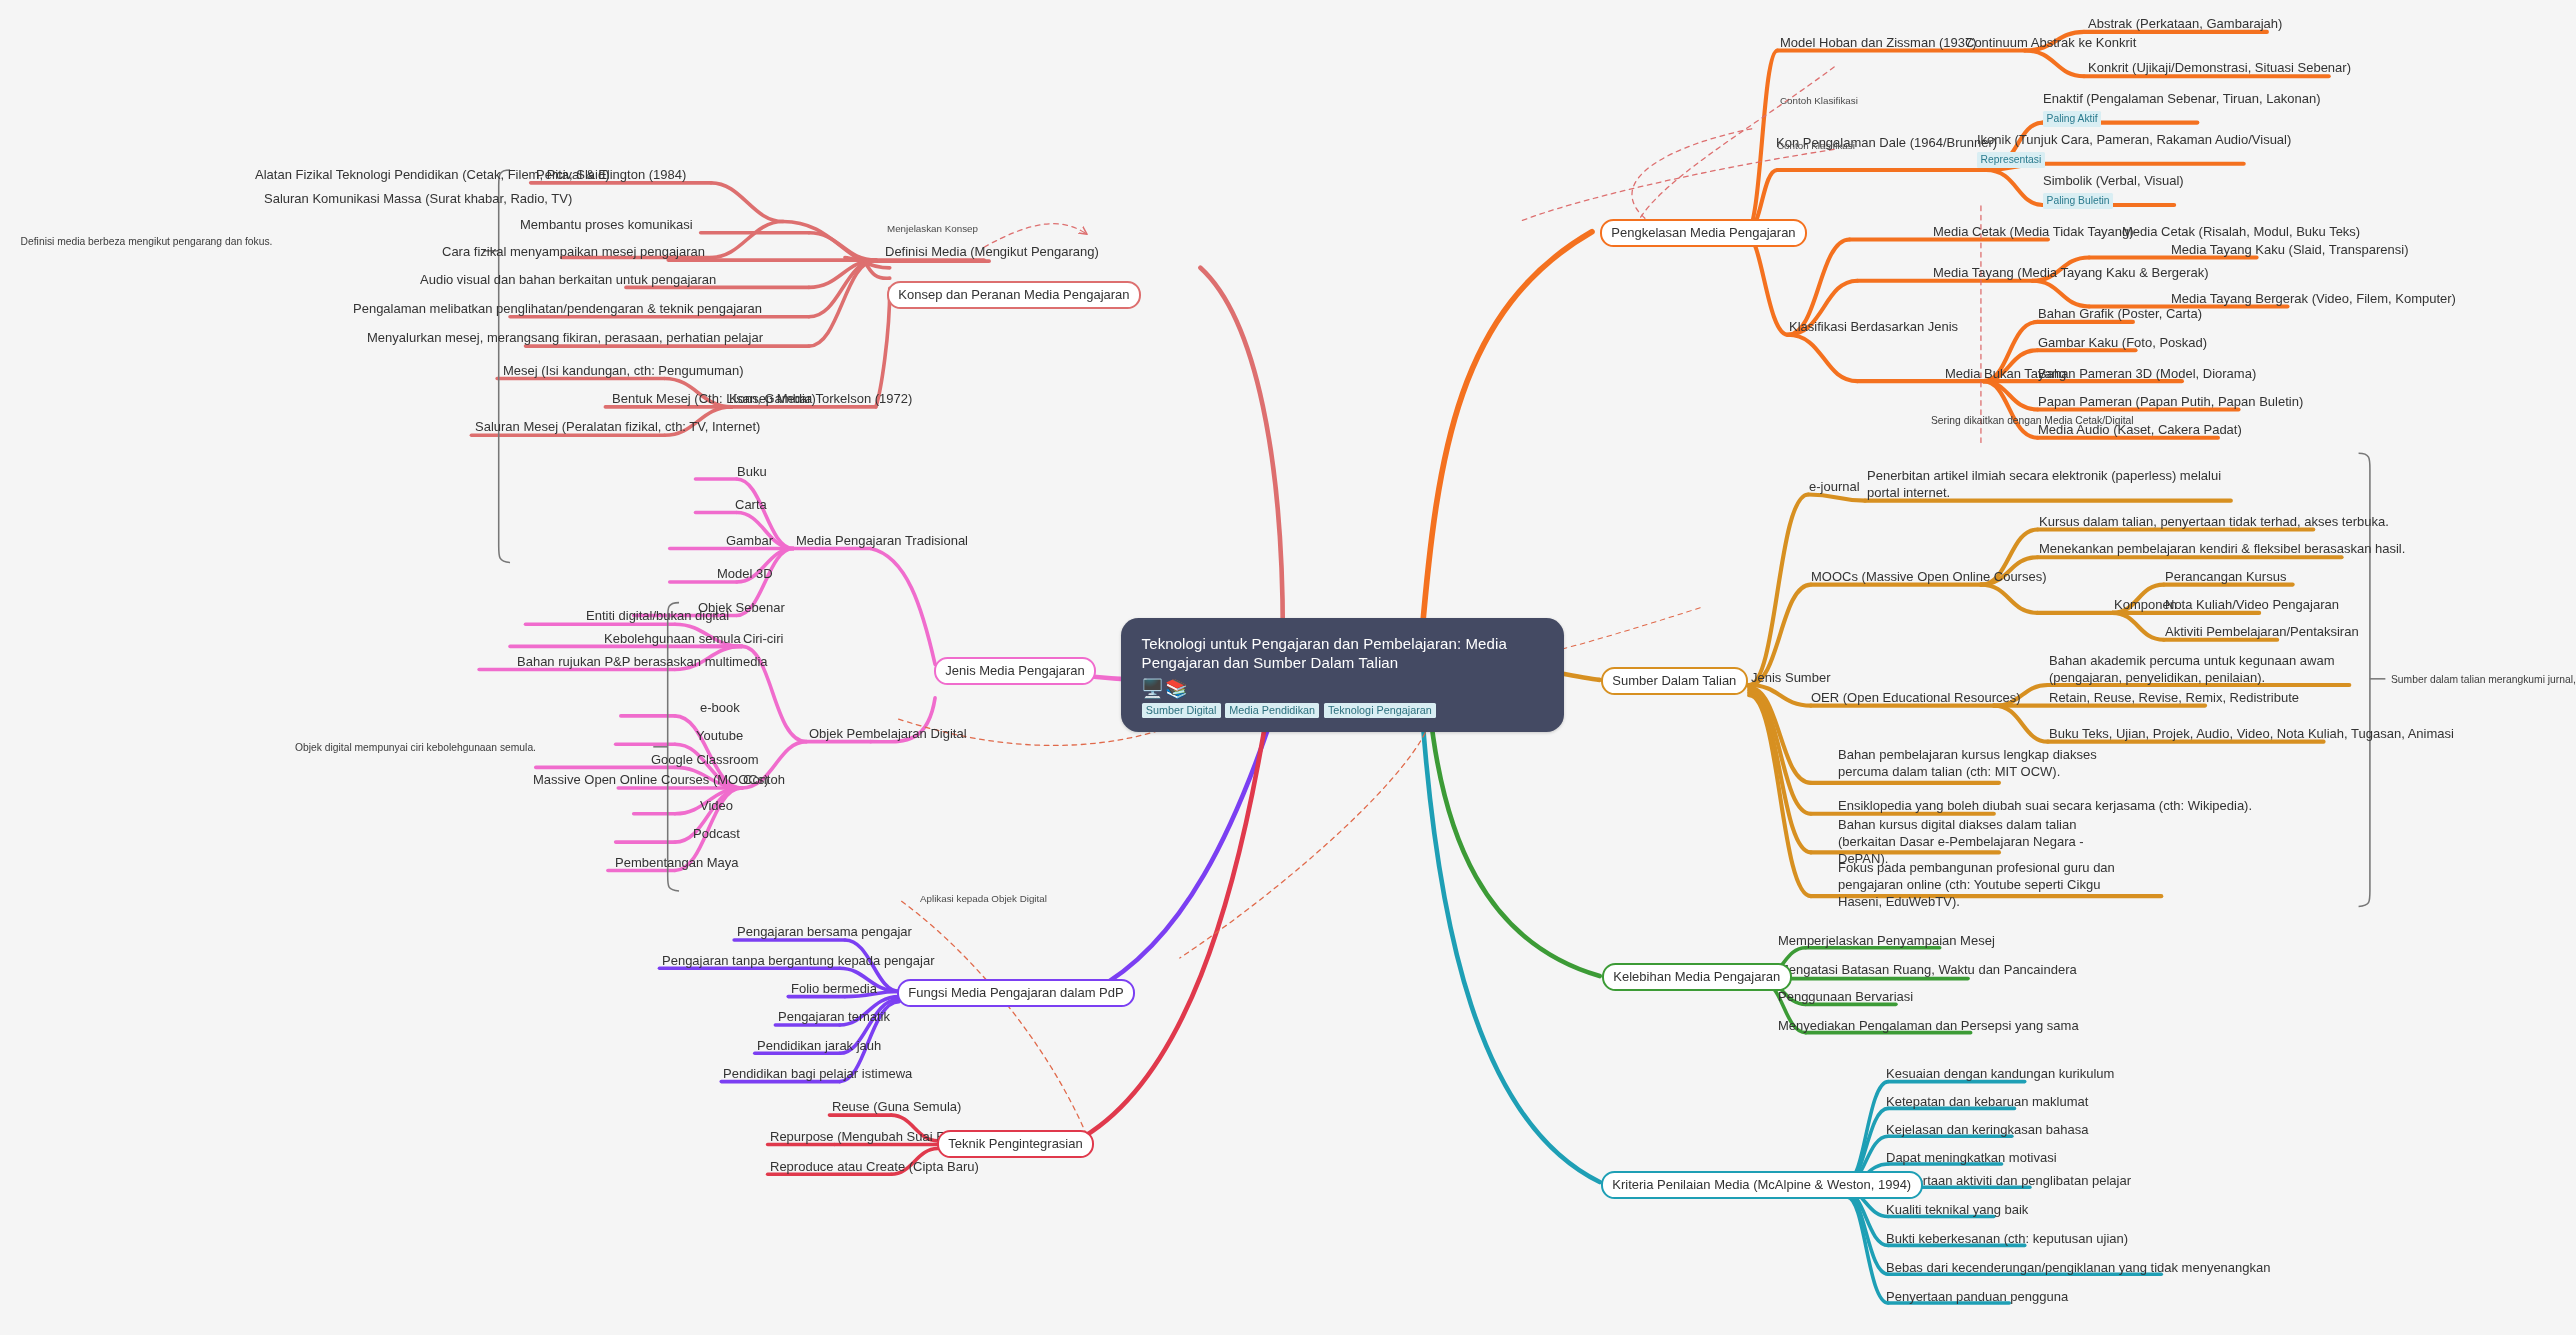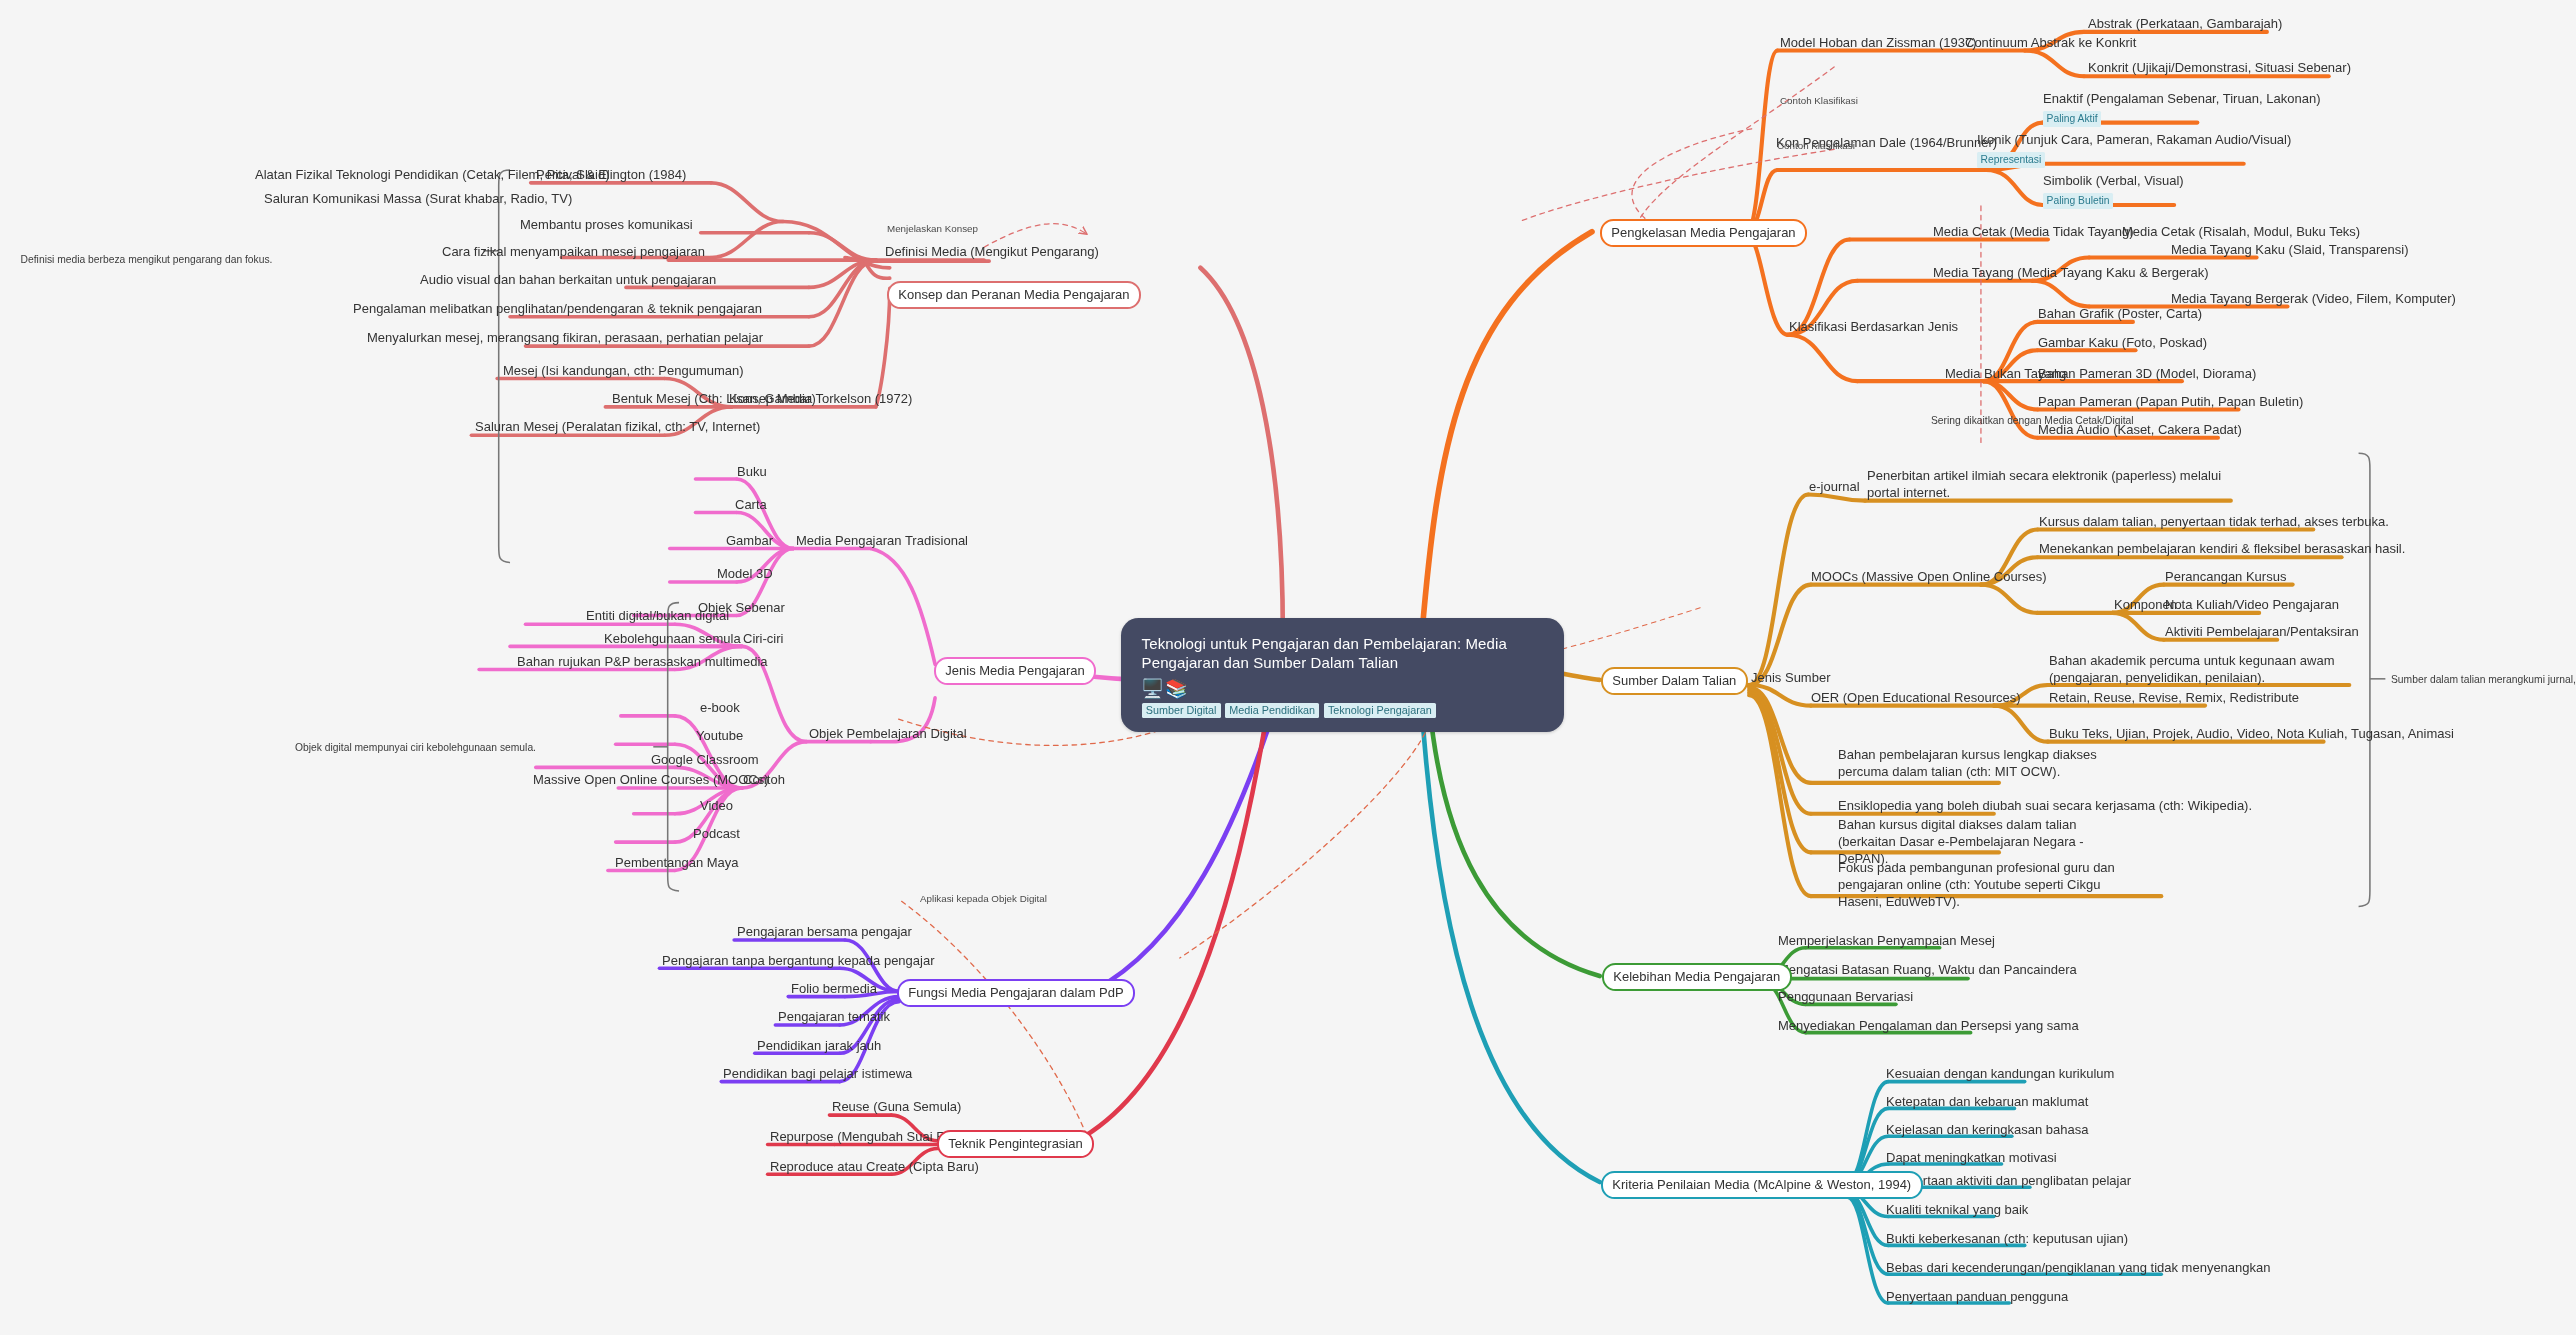--- a/index.html
+++ b/index.html
@@ -350,21 +350,21 @@
   <div class="root-node" style="left:1121px; top:618px; width:443px;">
     <div class="root-title">Teknologi untuk Pengajaran dan Pembelajaran: Media Pengajaran dan Sumber Dalam Talian</div>
     <div class="root-icons">🖥️📚</div>
     <div class="root-tags">
       <span class="root-tag">Sumber Digital</span>
       <span class="root-tag">Media Pendidikan</span>
       <span class="root-tag">Teknologi Pengajaran</span>
     </div>
   </div>
 
-  <div class="note" style="left:20.6px; top:254px;text-align:center;">Definisi media berbeza mengikut pengarang dan fokus.</div>
+  <div class="note" style="left:20.6px; top:236px;text-align:center;">Definisi media berbeza mengikut pengarang dan fokus.</div>
   <div class="note" style="left:295px; top:742px;">Objek digital mempunyai ciri kebolehgunaan semula.</div>
   <div class="note" style="left:2391px; top:674px;">Sumber dalam talian merangkumi jurnal, kursus terbuka, dan bahan akade</div>
 
   <div class="hub" style="left:887px; top:281px; border-color:#dd6f6f;">Konsep dan Peranan Media Pengajaran</div>
   <div class="edge-label" style="left:887px; top:223px;">Menjelaskan Konsep</div>
 
   <div class="leaf" style="left:536px; top:167px;">Percival &amp; Elington (1984)</div>
   <div class="leaf" style="left:255px; top:167px;">Alatan Fizikal Teknologi Pendidikan (Cetak, Filem, Pita, Slaid)</div>
   <div class="leaf" style="left:264px; top:191px;">Saluran Komunikasi Massa (Surat khabar, Radio, TV)</div>
 

